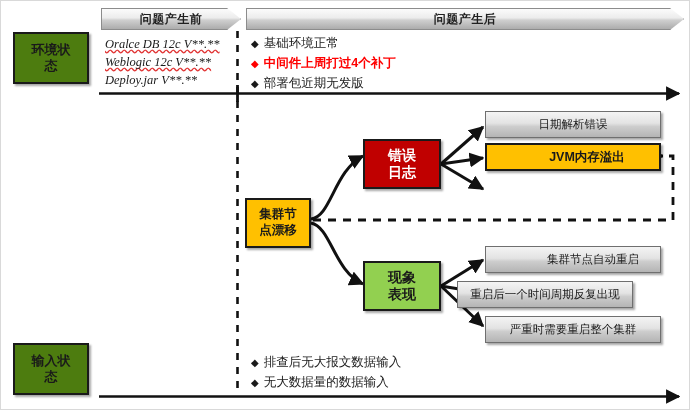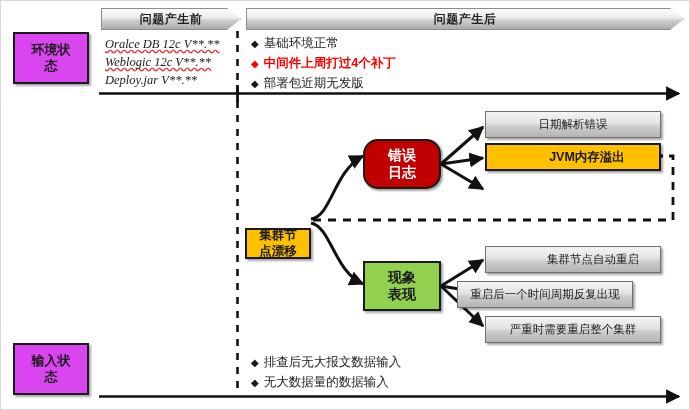--- a/index.html
+++ b/index.html
@@ -47,21 +47,21 @@
     clip-path: polygon(0 0, calc(100% - 14px) 0, 100% 50%, calc(100% - 14px) 100%, 0 100%);
     border: none;
     background:
       linear-gradient(to bottom, #fdfdfd 0%, #ececec 45%, #cfcfcf 55%, #a8a8a8 100%);
     box-shadow: inset 0 0 0 1px #8c8c8c;
   }
 
   
   .state-box {
     position: absolute;
-    background: #d946ef;
+    background: #4d7c0f;
     border: 2px solid #1a1a1a;
     box-sizing: border-box;
     display: flex;
     align-items: center;
     justify-content: center;
     text-align: center;
     font-size: 13px;
     font-weight: bold;
     color: #1a1a1a;
     line-height: 1.25;
@@ -123,21 +123,20 @@
   }
   .node.pivot {
     background: #FFC000;
     color: #1a1a1a;
     font-size: 12.5px;
   }
   .node.err {
     background: #C00000;
     color: #ffffff;
     font-size: 14px;
-    border-radius: 15px;
   }
   .node.sym {
     background: #92D050;
     color: #1a1a1a;
     font-size: 14px;
   }
   .node span { display: block; }
 
   
   .leaf {
@@ -245,21 +244,21 @@
     <div class="bullet-row">
       <span class="dia">◆</span>
       <span>排查后无大报文数据输入</span>
     </div>
     <div class="bullet-row">
       <span class="dia">◆</span>
       <span>无大数据量的数据输入</span>
     </div>
   </div>
 
-  <div class="node pivot" style="left:244px; top:197px; width:66px; height:31px;margin-top:30px;">
+  <div class="node pivot" style="left:244px; top:197px; width:66px; height:50px;">
     <span>
         <span>集群节</span>
         <span>点漂移</span>
       </span>
   </div>
 
   <div class="node err" style="left:362px; top:138px; width:78px; height:50px;">
     <span>
         <span>错误</span>
         <span>日志</span>

